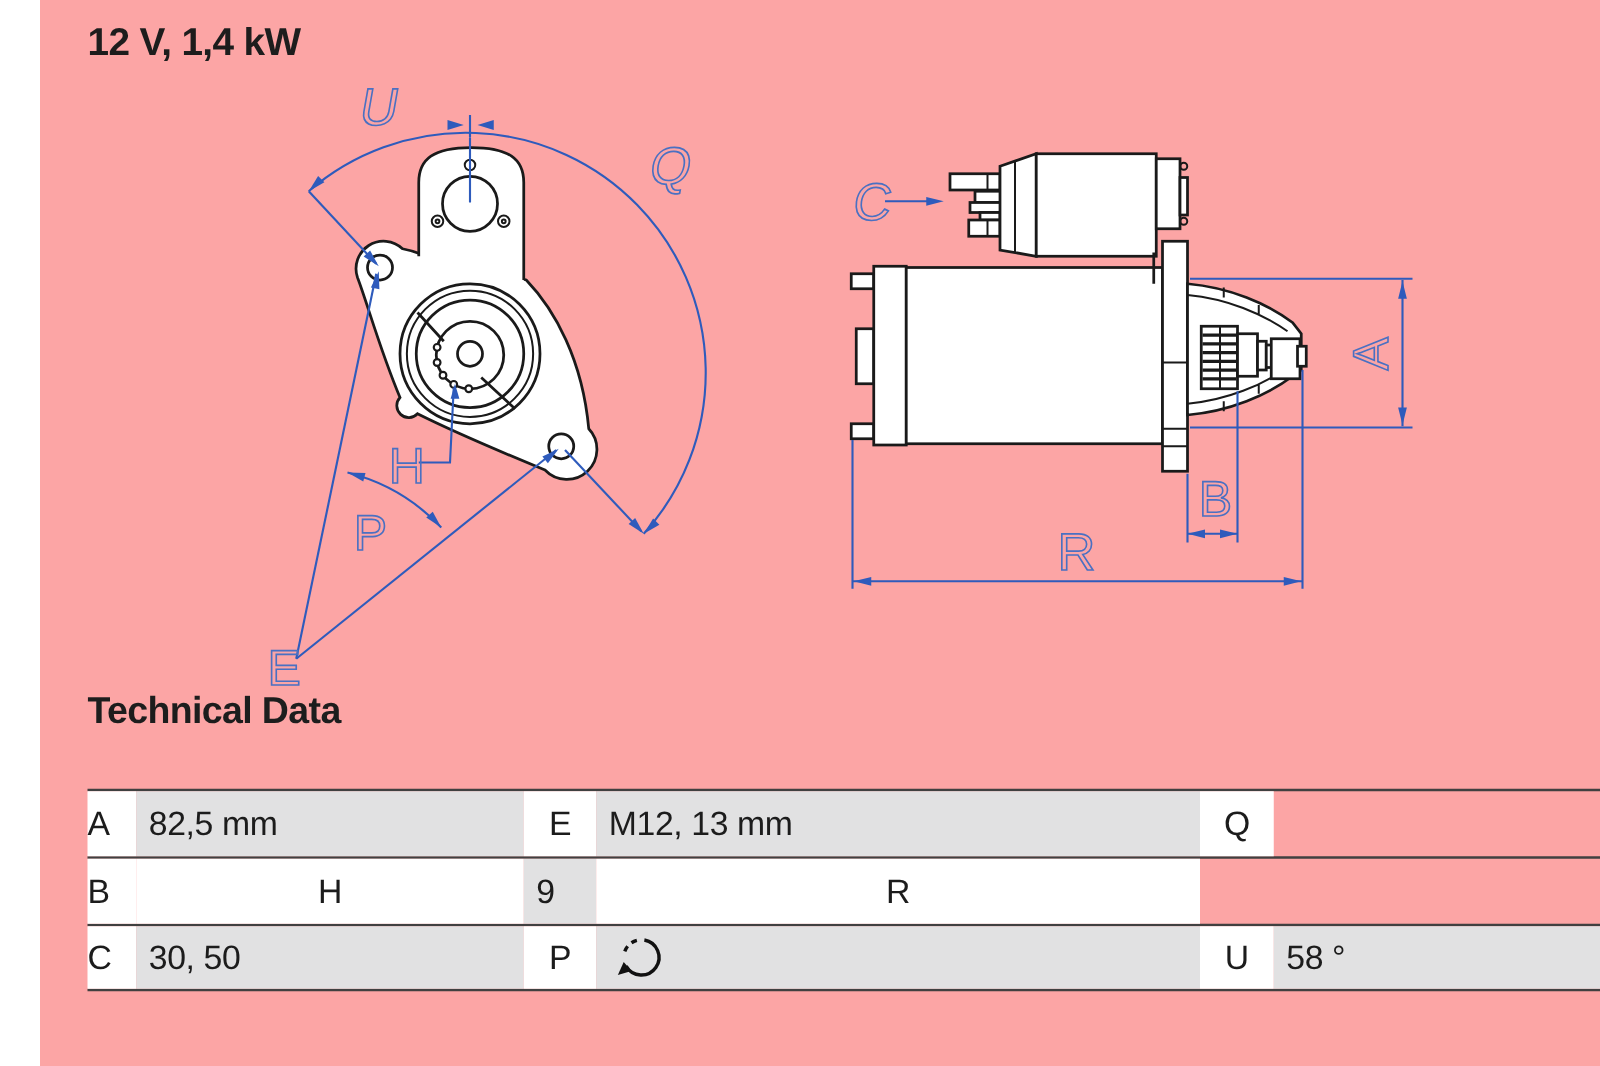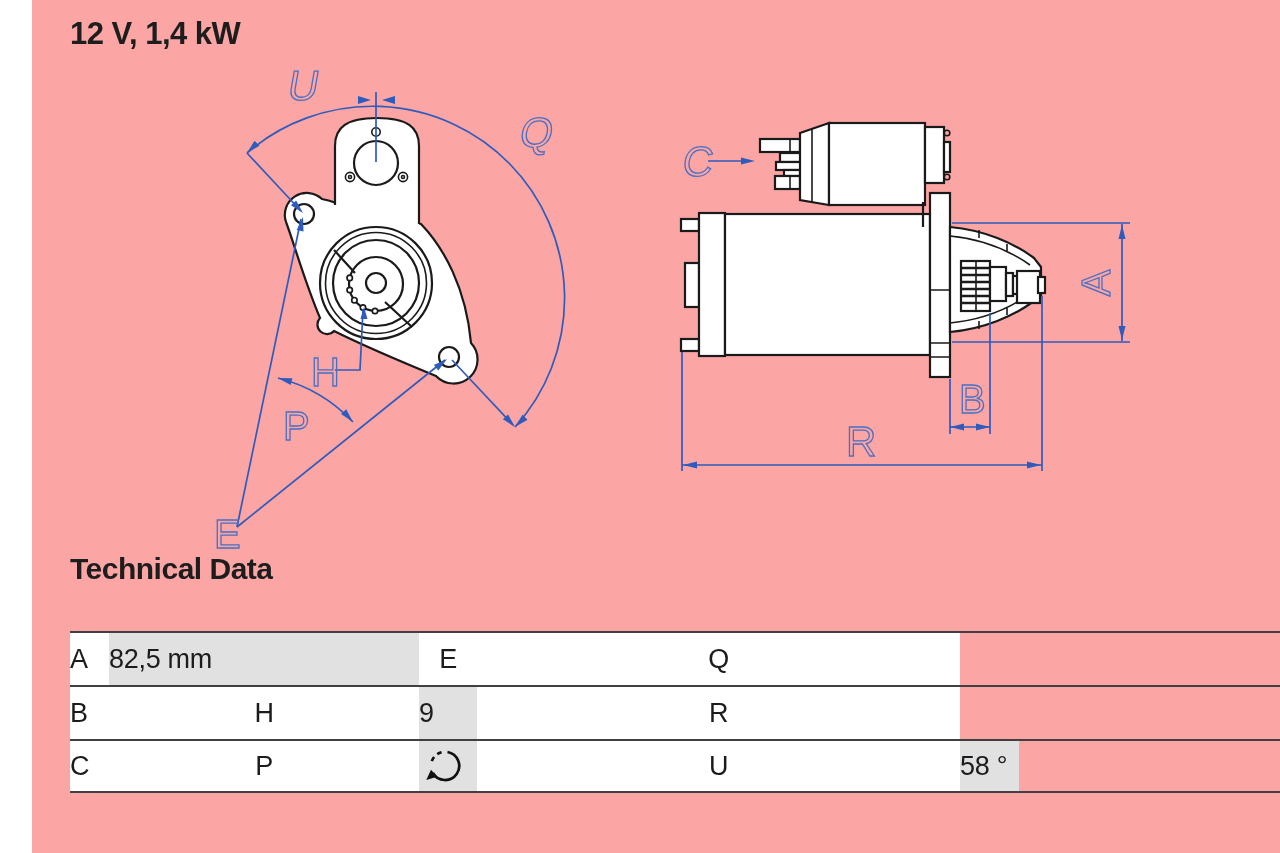--- a/index.html
+++ b/index.html
@@ -10,21 +10,21 @@
   svg.drawing{position:absolute;left:0;top:0;}
   .tech-heading{position:absolute;left:38px;top:552px;font-size:30px;font-weight:bold;
                 letter-spacing:-0.5px;color:#1d1d1d;}
   .ttable{position:absolute;left:38px;top:631px;width:1215px;}
   .trow{display:grid;grid-template-columns:39px 310px 58px 483px 59px 266px;
         height:54px;border-top:2px solid #404040;box-sizing:border-box;}
   .trow:last-child{height:54px;border-bottom:2px solid #404040;}
   .cell{display:flex;align-items:center;font-size:27px;letter-spacing:-0.3px;color:#1c1c1c;}
   .cell.key{justify-content:center;background:#fff;}
   .cell.key.first{justify-content:flex-start;}
-  .cell.val{background:#e1e1e2;}
+  .cell.val{background:#e1e1e2;padding-left:10px;}
   .cad{font-family:"Liberation Sans",sans-serif;fill:none;stroke:#4a70c2;stroke-width:1.3px;}
   .blk{stroke:#1a1a1a;fill:none;stroke-width:2.2;}
   .blkthin{stroke:#1a1a1a;fill:none;stroke-width:1.6;}
   .blkfill{fill:#ffffff;stroke:#1a1a1a;stroke-width:2.2;}
   .blu{stroke:#2e5bbc;fill:none;stroke-width:1.7;}
   .bluf{fill:#2e5bbc;stroke:none;}
 </style>
 </head>
 <body>
 
@@ -187,30 +187,32 @@
     </g>
   </svg>
 
   <div class="tech-heading">Technical Data</div>
 
   <div class="ttable">
     <div class="trow">
       <div class="cell key first">A</div>
       <div class="cell val">82,5 mm</div>
       <div class="cell key">E</div>
+      <div class="cell val">M12, 13 mm</div>
       <div class="cell key">Q</div>
     </div>
     <div class="trow">
       <div class="cell key first">B</div>
       <div class="cell key">H</div>
       <div class="cell val">9</div>
       <div class="cell key">R</div>
     </div>
     <div class="trow">
       <div class="cell key first">C</div>
+      <div class="cell val">30, 50</div>
       <div class="cell key">P</div>
       <div class="cell val">
         <span></span>
         <svg width="44" height="46" viewBox="0 0 42 44" style="margin-left:2px;margin-top:4px;">
           <path d="M 25.3,6.7 A 13.5,13.5 0 1 1 11.3,26.75" fill="none" stroke="#111" stroke-width="2.6"></path>
           <path d="M 10.3,15.4 A 13.5,13.5 0 0 1 21.1,6.6" fill="none" stroke="#111" stroke-width="2.6" stroke-dasharray="4.5 4"></path>
           <polygon points="5,33.5 9.5,23.6 15.5,30.4" fill="#111"></polygon>
         </svg>
       </div>
       <div class="cell key">U</div>

